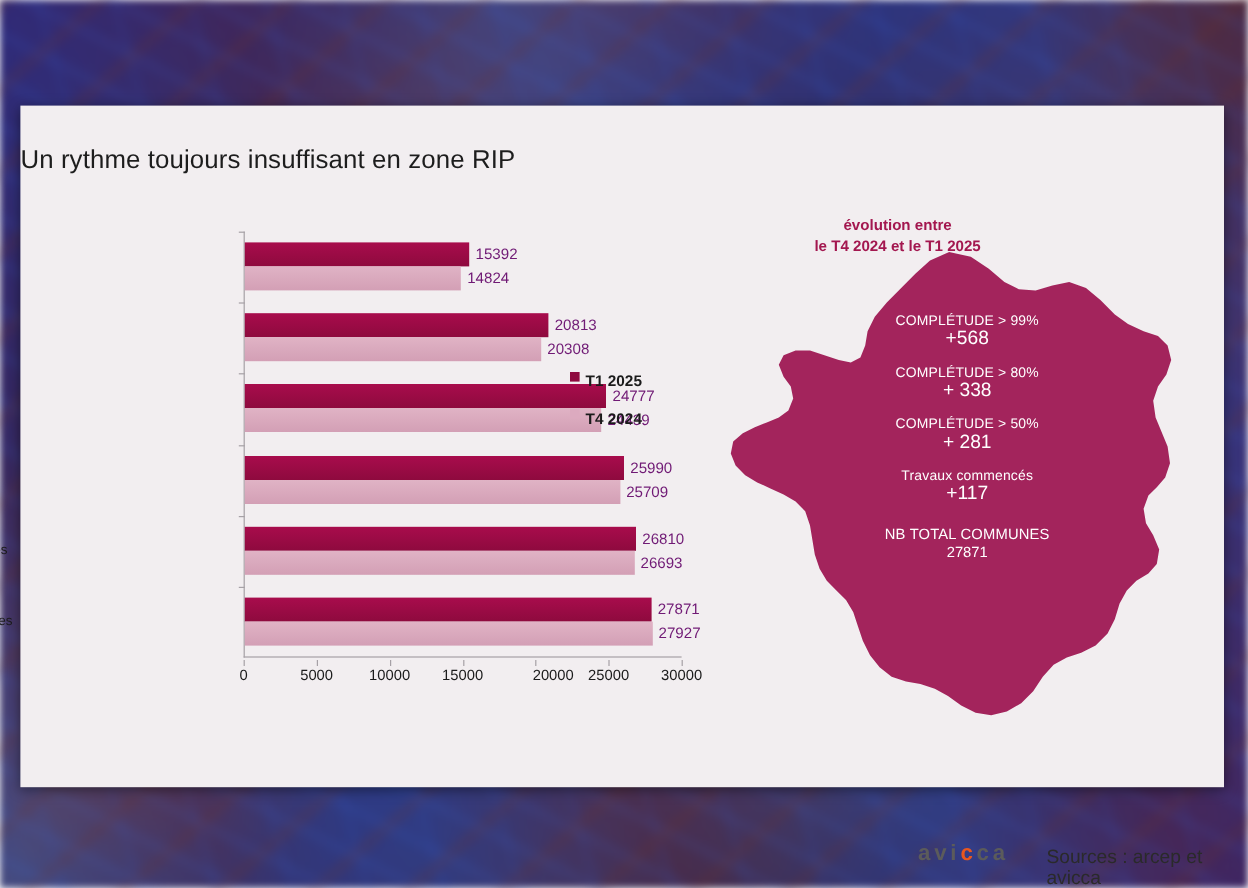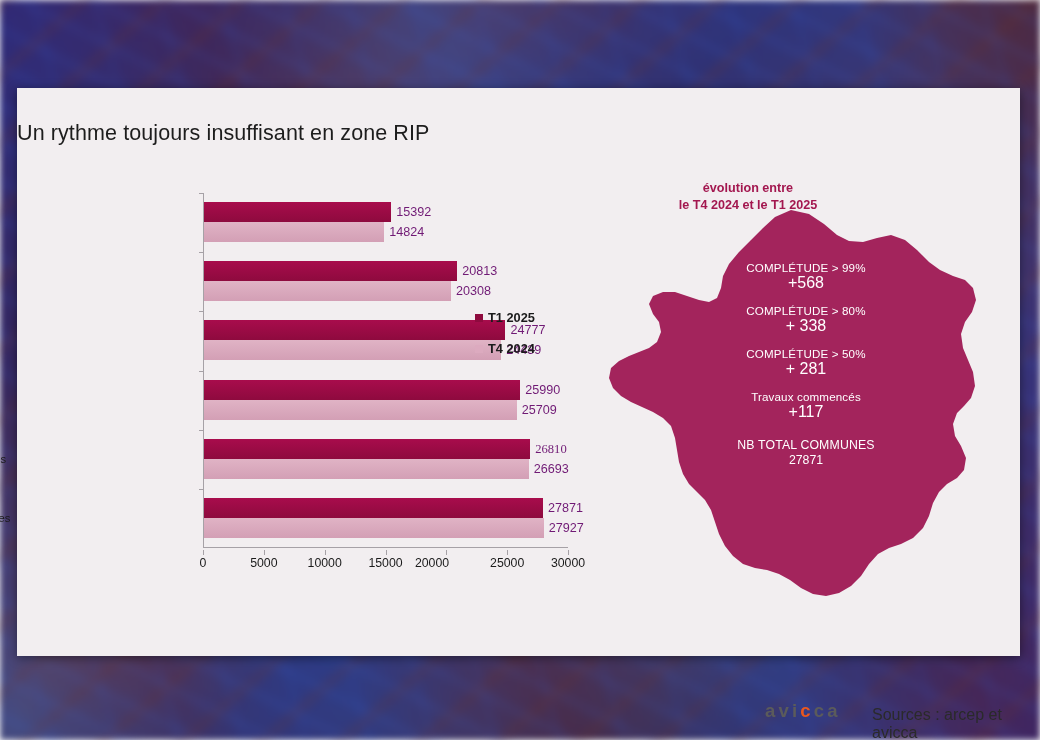--- a/index.html
+++ b/index.html
@@ -96,21 +96,21 @@
   }
   .xlabel {
     position: absolute; top: 6px;
     font-size: 12.3px; color: #1b1b1b;
     transform: translateX(-50%);
     white-space: nowrap;
   }
 
   
   #legend { position: absolute; left: 458px; top: 222px; }
-  .legend-row { display: flex; align-items: center; margin-bottom: 16px; }
+  .legend-row { display: flex; align-items: flex-start; margin-bottom: 16px; }
   .legend-swatch { width: 8px; height: 8px; margin-right: 5px; }
   .legend-swatch.t1 { background: #8e0a3e; }
   .legend-swatch.t4 { background: #dcaabf; }
   .legend-text { font-size: 12.8px; font-weight: bold; color: #1b1b1b; }
 
   
   #evolution-header {
     position: absolute; left: 606px; top: 92px; width: 250px;
     text-align: center;
     font-size: 12.6px; font-weight: bold;
@@ -196,41 +196,41 @@
         <div class="bar-value" style="top: 127.333px; left: 306.453px;">24777</div>
         <div class="bar t4" style="top: 147.333px; width: 297.341px;"></div>
         <div class="bar-value" style="top: 147.333px; left: 302.341px;">24439</div>
         <div class="ytick" style="top: 177.5px;"></div>
         <div class="bar t1" style="top: 186.5px; width: 316.212px;"></div>
         <div class="bar-value" style="top: 186.5px; left: 321.212px;">25990</div>
         <div class="bar t4" style="top: 206.5px; width: 312.793px;"></div>
         <div class="bar-value" style="top: 206.5px; left: 317.793px;">25709</div>
         <div class="ytick" style="top: 236.667px;"></div>
         <div class="bar t1" style="top: 245.667px; width: 326.188px;"></div>
-        <div class="bar-value" style="top: 245.667px; left: 331.188px; font-family: Liberation Serif, serif;">26810</div>
+        <div class="bar-value" style="top: 245.667px; left: 331.188px;">26810</div>
         <div class="bar t4" style="top: 265.667px; width: 324.765px;"></div>
         <div class="bar-value" style="top: 265.667px; left: 329.765px;">26693</div>
         <div class="ytick" style="top: 295.833px;"></div>
         <div class="bar t1" style="top: 304.833px; width: 339.097px;"></div>
         <div class="bar-value" style="top: 304.833px; left: 344.097px;">27871</div>
         <div class="bar t4" style="top: 324.833px; width: 339.779px;"></div>
         <div class="bar-value" style="top: 324.833px; left: 344.779px;">27927</div>
       </div>
 
     <div id="xaxis">
         <div class="xtick" style="left: 0px;"></div>
         <div class="xlabel" style="left: 0px;">0</div>
         <div class="xtick" style="left: 60.8333px;"></div>
         <div class="xlabel" style="left: 60.8333px;">5000</div>
         <div class="xtick" style="left: 121.667px;"></div>
         <div class="xlabel" style="left: 121.667px;">10000</div>
         <div class="xtick" style="left: 182.5px;"></div>
         <div class="xlabel" style="left: 182.5px;">15000</div>
         <div class="xtick" style="left: 243.333px;"></div>
-        <div class="xlabel" style="left: 229px;">20000</div>
+        <div class="xlabel" style="left: 258px;">20000</div>
         <div class="xtick" style="left: 304.167px;"></div>
         <div class="xlabel" style="left: 304.167px;">25000</div>
         <div class="xtick" style="left: 365px;"></div>
         <div class="xlabel" style="left: 365px;">30000</div>
       </div>
   </div>
 
   <div id="legend">
       <div class="legend-row">
         <span class="legend-swatch t1"></span>

